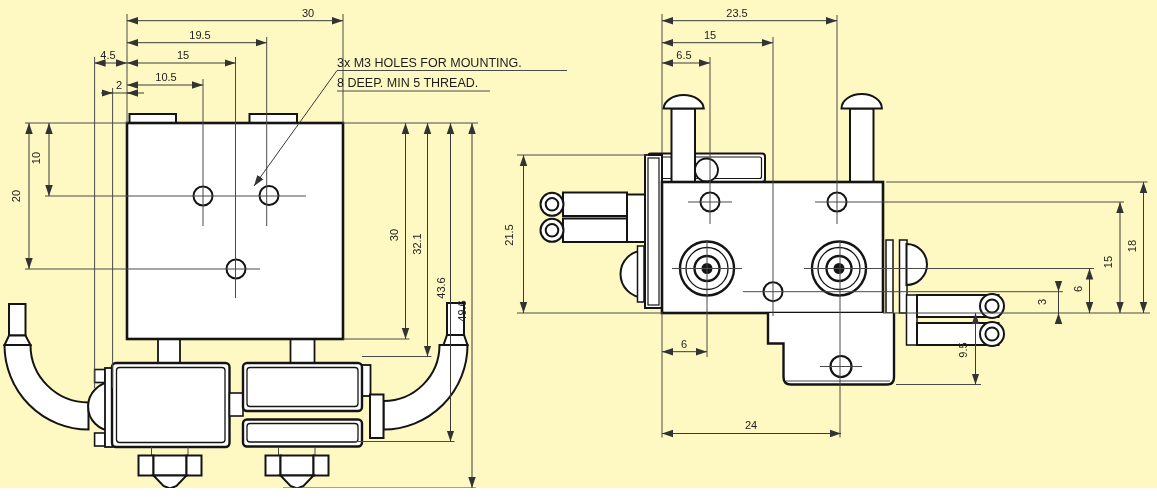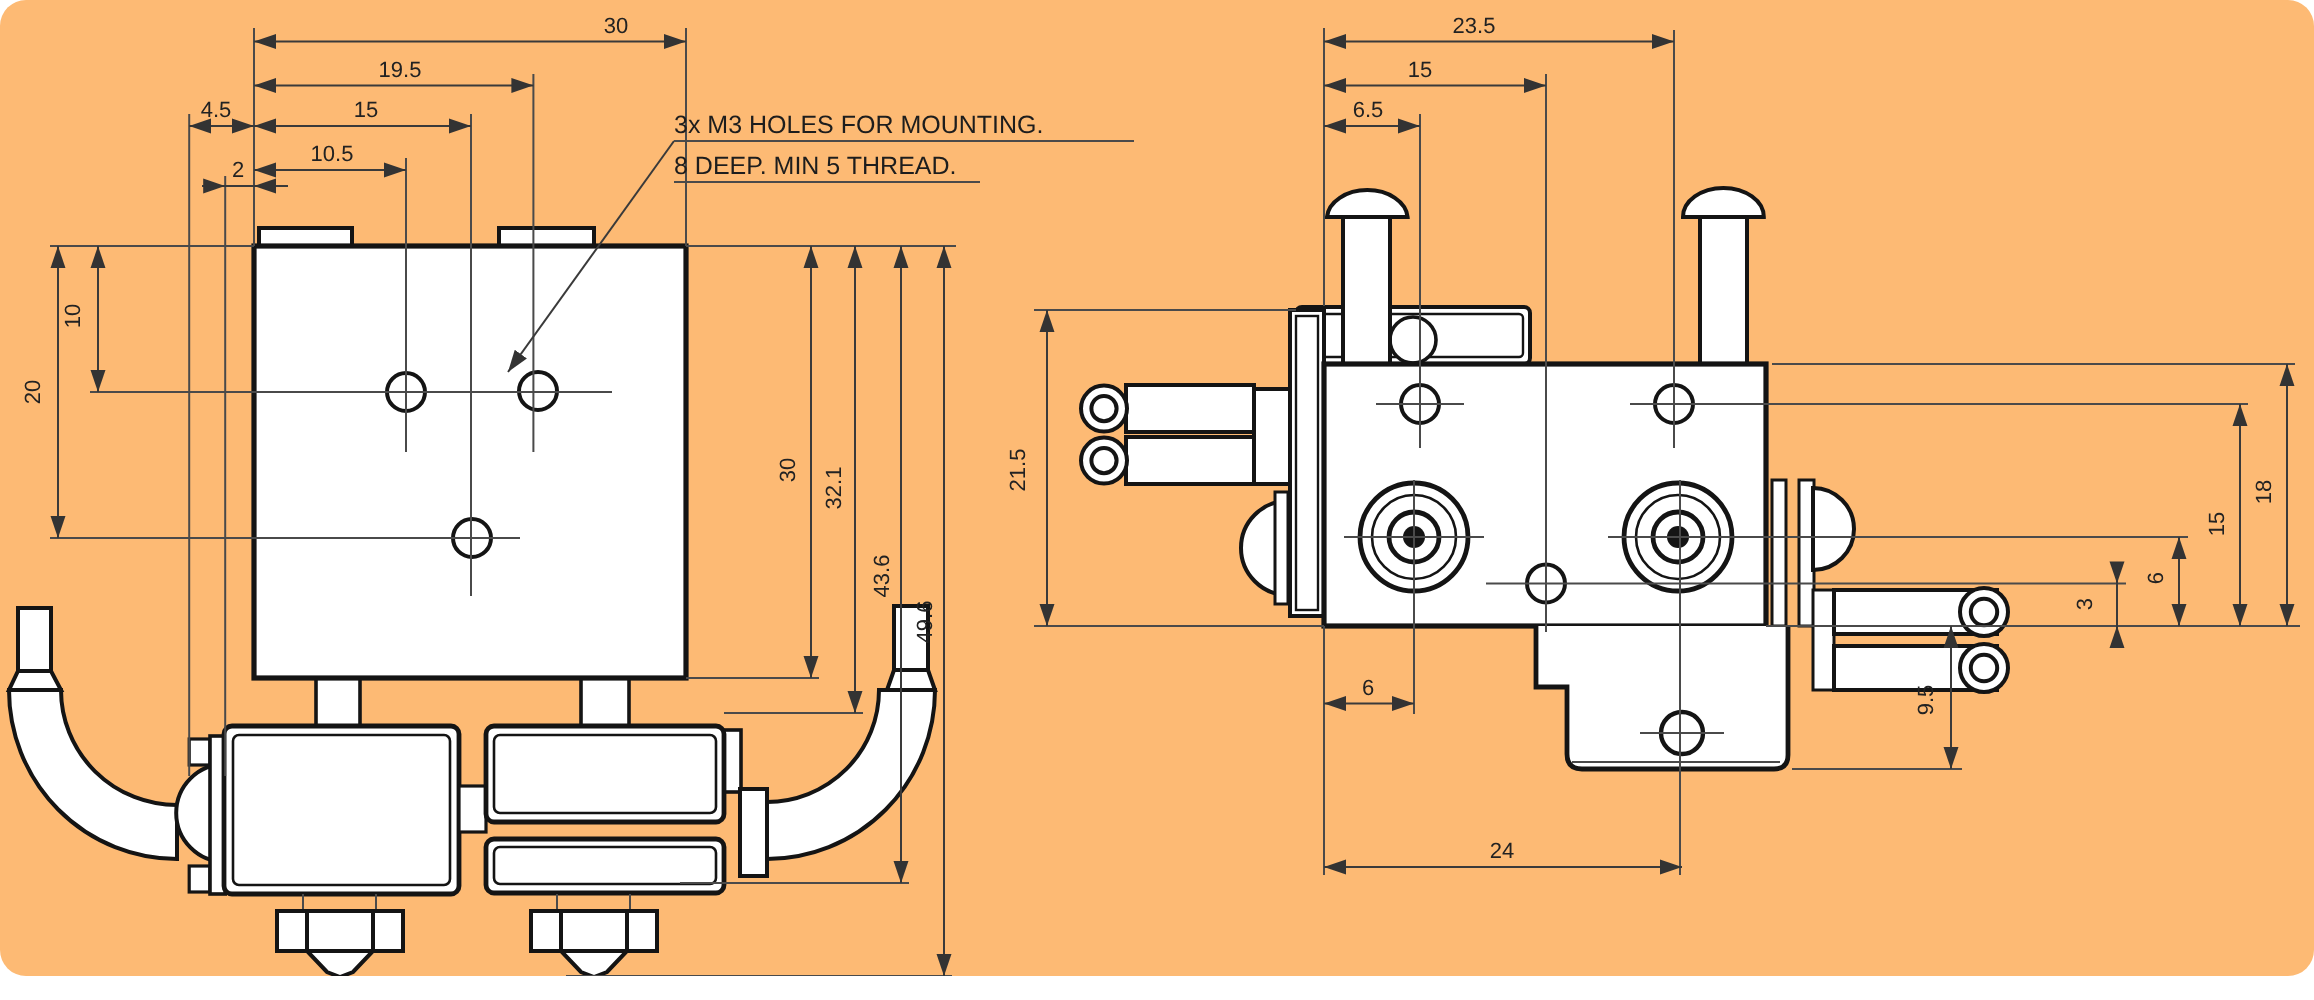--- a/index.html
+++ b/index.html
@@ -1,17 +1,17 @@
 <!DOCTYPE html>
 <html><head>
 <meta charset="utf-8">
 <style>
   html,body{margin:0;padding:0;background:#fff;}
-  .canvas{position:relative;width:1157px;height:488px;background:#fdba74;overflow:hidden;
-          font-family:"Liberation Sans",sans-serif;border-radius:13px;}
+  .canvas{position:relative;width:1157px;height:488px;background:#fef9c3;overflow:hidden;
+          font-family:"Liberation Sans",sans-serif;}
   svg{display:block}
   .part{fill:#ffffff;stroke:#141414;}
   .thin{fill:none;stroke:#4a4a4a;stroke-width:1;}
   .dim{fill:none;stroke:#3a3a3a;stroke-width:1;}
   .dim-text{font-family:"Liberation Sans",sans-serif;font-size:11px;fill:#222;text-anchor:middle;}
   .note-text{font-family:"Liberation Sans",sans-serif;font-size:12.5px;fill:#1d1d1d;text-anchor:start;}
 </style>
 </head>
 <body>
 

